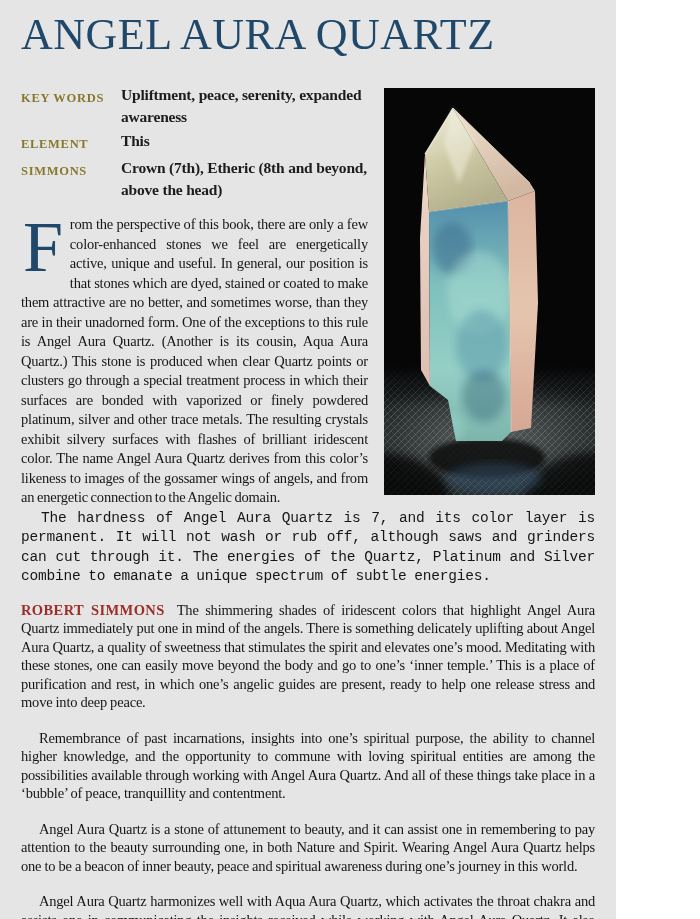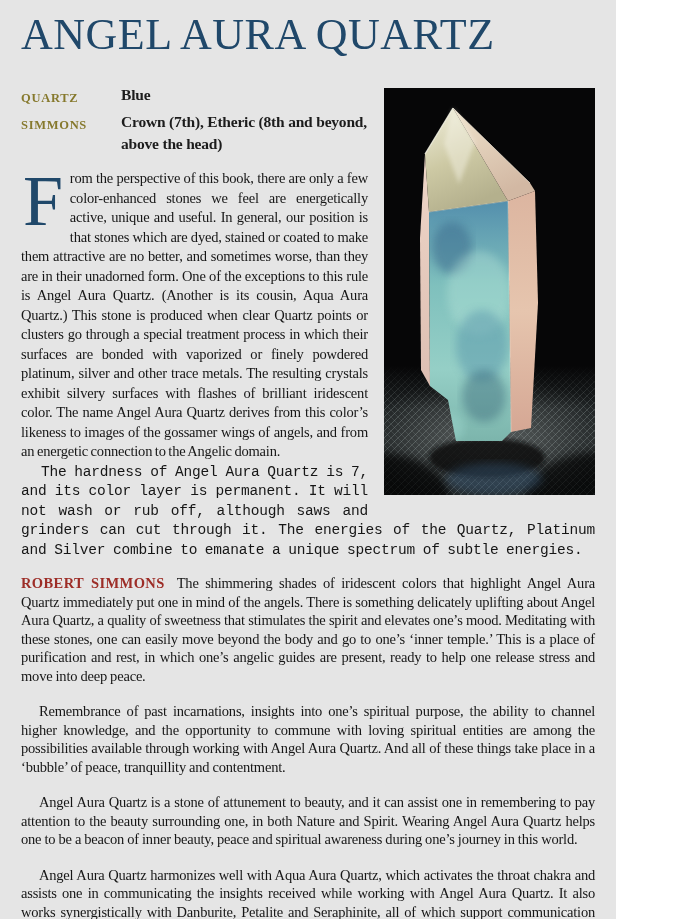--- a/index.html
+++ b/index.html
@@ -161,22 +161,26 @@
         <line x1="69" y1="20" x2="41" y2="66" stroke="#fbfaec" stroke-width="1.3" opacity="0.8"></line>
         <line x1="69" y1="20" x2="146" y2="95" stroke="#fff8ea" stroke-width="1" opacity="0.6"></line>
         <line x1="124" y1="113" x2="127" y2="344" stroke="#eaf2ea" stroke-width="0.8" opacity="0.5"></line>
         <line x1="45" y1="124" x2="124" y2="113" stroke="#f2efdc" stroke-width="0.8" opacity="0.5"></line>
       </g>
     </svg>
   </figure>
 
   <div class="facts">
     <div class="fact-row">
-      <span class="fact-label">QUARTZ</span>
-      <span class="fact-value">Blue</span>
+      <span class="fact-label">KEY WORDS</span>
+      <span class="fact-value">Upliftment, peace, serenity, expanded awareness</span>
+    </div>
+    <div class="fact-row">
+      <span class="fact-label">ELEMENT</span>
+      <span class="fact-value">This</span>
     </div>
     <div class="fact-row">
       <span class="fact-label">SIMMONS</span>
       <span class="fact-value">Crown (7th), Etheric (8th and beyond, above the head)</span>
     </div>
   </div>
 
   <div class="intro">
     <p><span class="dropcap">F</span><span>rom the perspective of this book, there are only a few color-enhanced stones we feel are energetically active, unique and useful. In general, our position is that stones which are dyed, stained or coated to make them attractive are no better, and sometimes worse, than they are in their unadorned form. One of the exceptions to this rule is Angel Aura Quartz. (Another is its cousin, Aqua Aura Quartz.) This stone is produced when clear Quartz points or clusters go through a special treatment process in which their surfaces are bonded with vaporized or finely powdered platinum, silver and other trace metals. The resulting crystals exhibit silvery surfaces with flashes of brilliant iridescent color. The name Angel Aura Quartz derives from this color’s likeness to images of the gossamer wings of angels, and from an energetic connection to the Angelic domain.</span></p>
     <p>The hardness of Angel Aura Quartz is 7, and its color layer is permanent. It will not wash or rub off, although saws and grinders can cut through it. The energies of the Quartz, Platinum and Silver combine to emanate a unique spectrum of subtle energies.</p>

